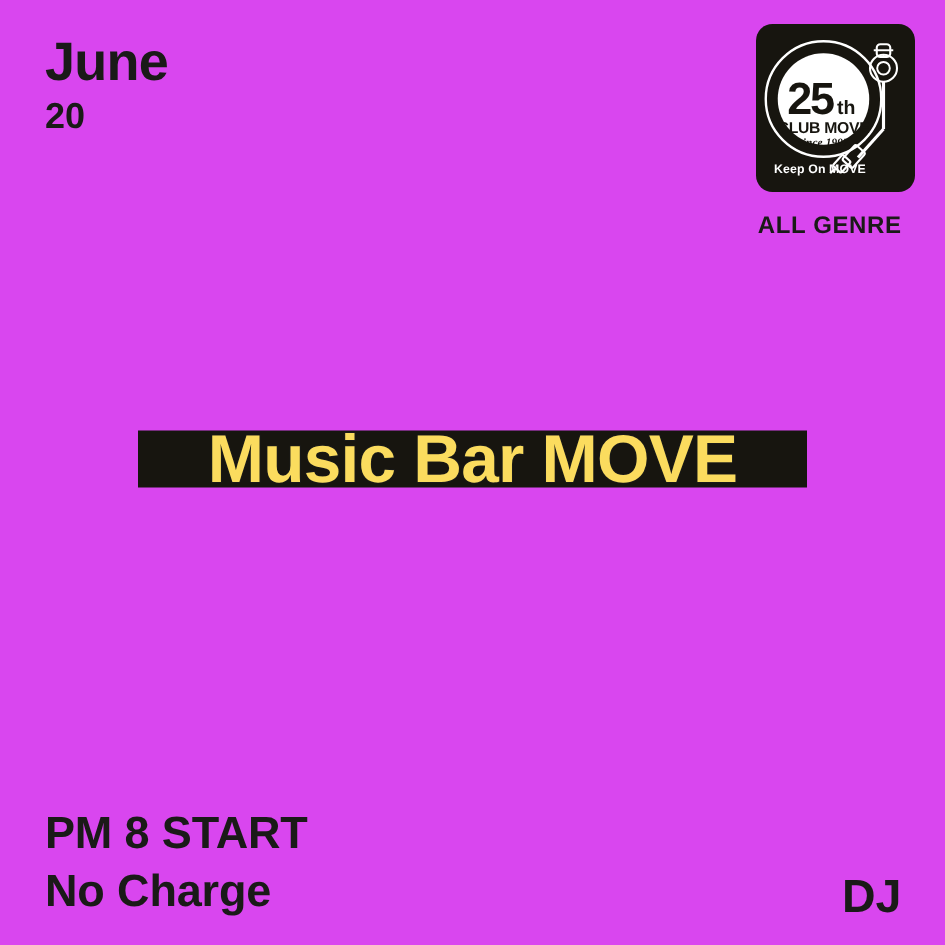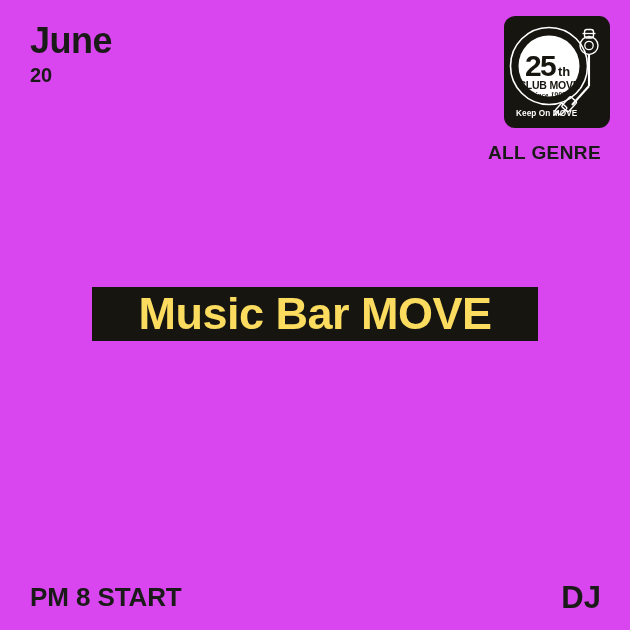--- a/index.html
+++ b/index.html
@@ -25,21 +25,21 @@
     top: 22px;
     line-height: 1;
   }
   .date-month {
     font-size: 36px;
     font-weight: 700;
     letter-spacing: -0.5px;
     line-height: 1.08;
   }
   .date-day {
-    font-size: 20px;
+    font-size: 24px;
     font-weight: 700;
     line-height: 1.45;
     letter-spacing: 0px;
   }
   .date-weekday {
     font-size: 22px;
     font-weight: 700;
     line-height: 1.4;
     letter-spacing: 0px;
   }
@@ -53,33 +53,33 @@
     height: 128px;
     text-align: right;
   }
   .logo-wrap svg { display: block; }
 
   
   .all-genre {
     position: absolute;
     right: 29px;
     top: 142px;
-    font-size: 19px;
+    font-size: 16px;
     font-weight: 700;
     letter-spacing: 0.4px;
     text-align: right;
   }
 
   
   .title-banner {
     position: absolute;
     left: 92px;
     top: 287px;
     width: 446px;
-    height: 54px;
+    height: 38px;
     background: #17150f;
     display: flex;
     align-items: center;
     justify-content: center;
   }
   .title-text {
     font-size: 45px;
     font-weight: 700;
     letter-spacing: -0.5px;
     color: #fbdc5e;
@@ -106,21 +106,21 @@
   }
 
   
   .info-block {
     position: absolute;
     left: 30px;
     bottom: 16px;
     line-height: 1.28;
   }
   .info-line {
-    font-size: 26px;
+    font-size: 30px;
     font-weight: 700;
     letter-spacing: -0.1px;
     white-space: nowrap;
   }
 </style>
 </head>
 <body>
 
 <div id="flyer">
 
@@ -168,15 +168,16 @@
   <div class="title-banner">
     <span class="title-text">Music Bar MOVE</span>
   </div>
 
   <div class="dj-block">
     <div class="dj-line">DJ</div>
   </div>
 
   <div class="info-block">
     <div class="info-line">PM 8 START</div>
+    <div class="info-line">No Charge</div>
   </div>
 
 </div>
 
 </body></html>

